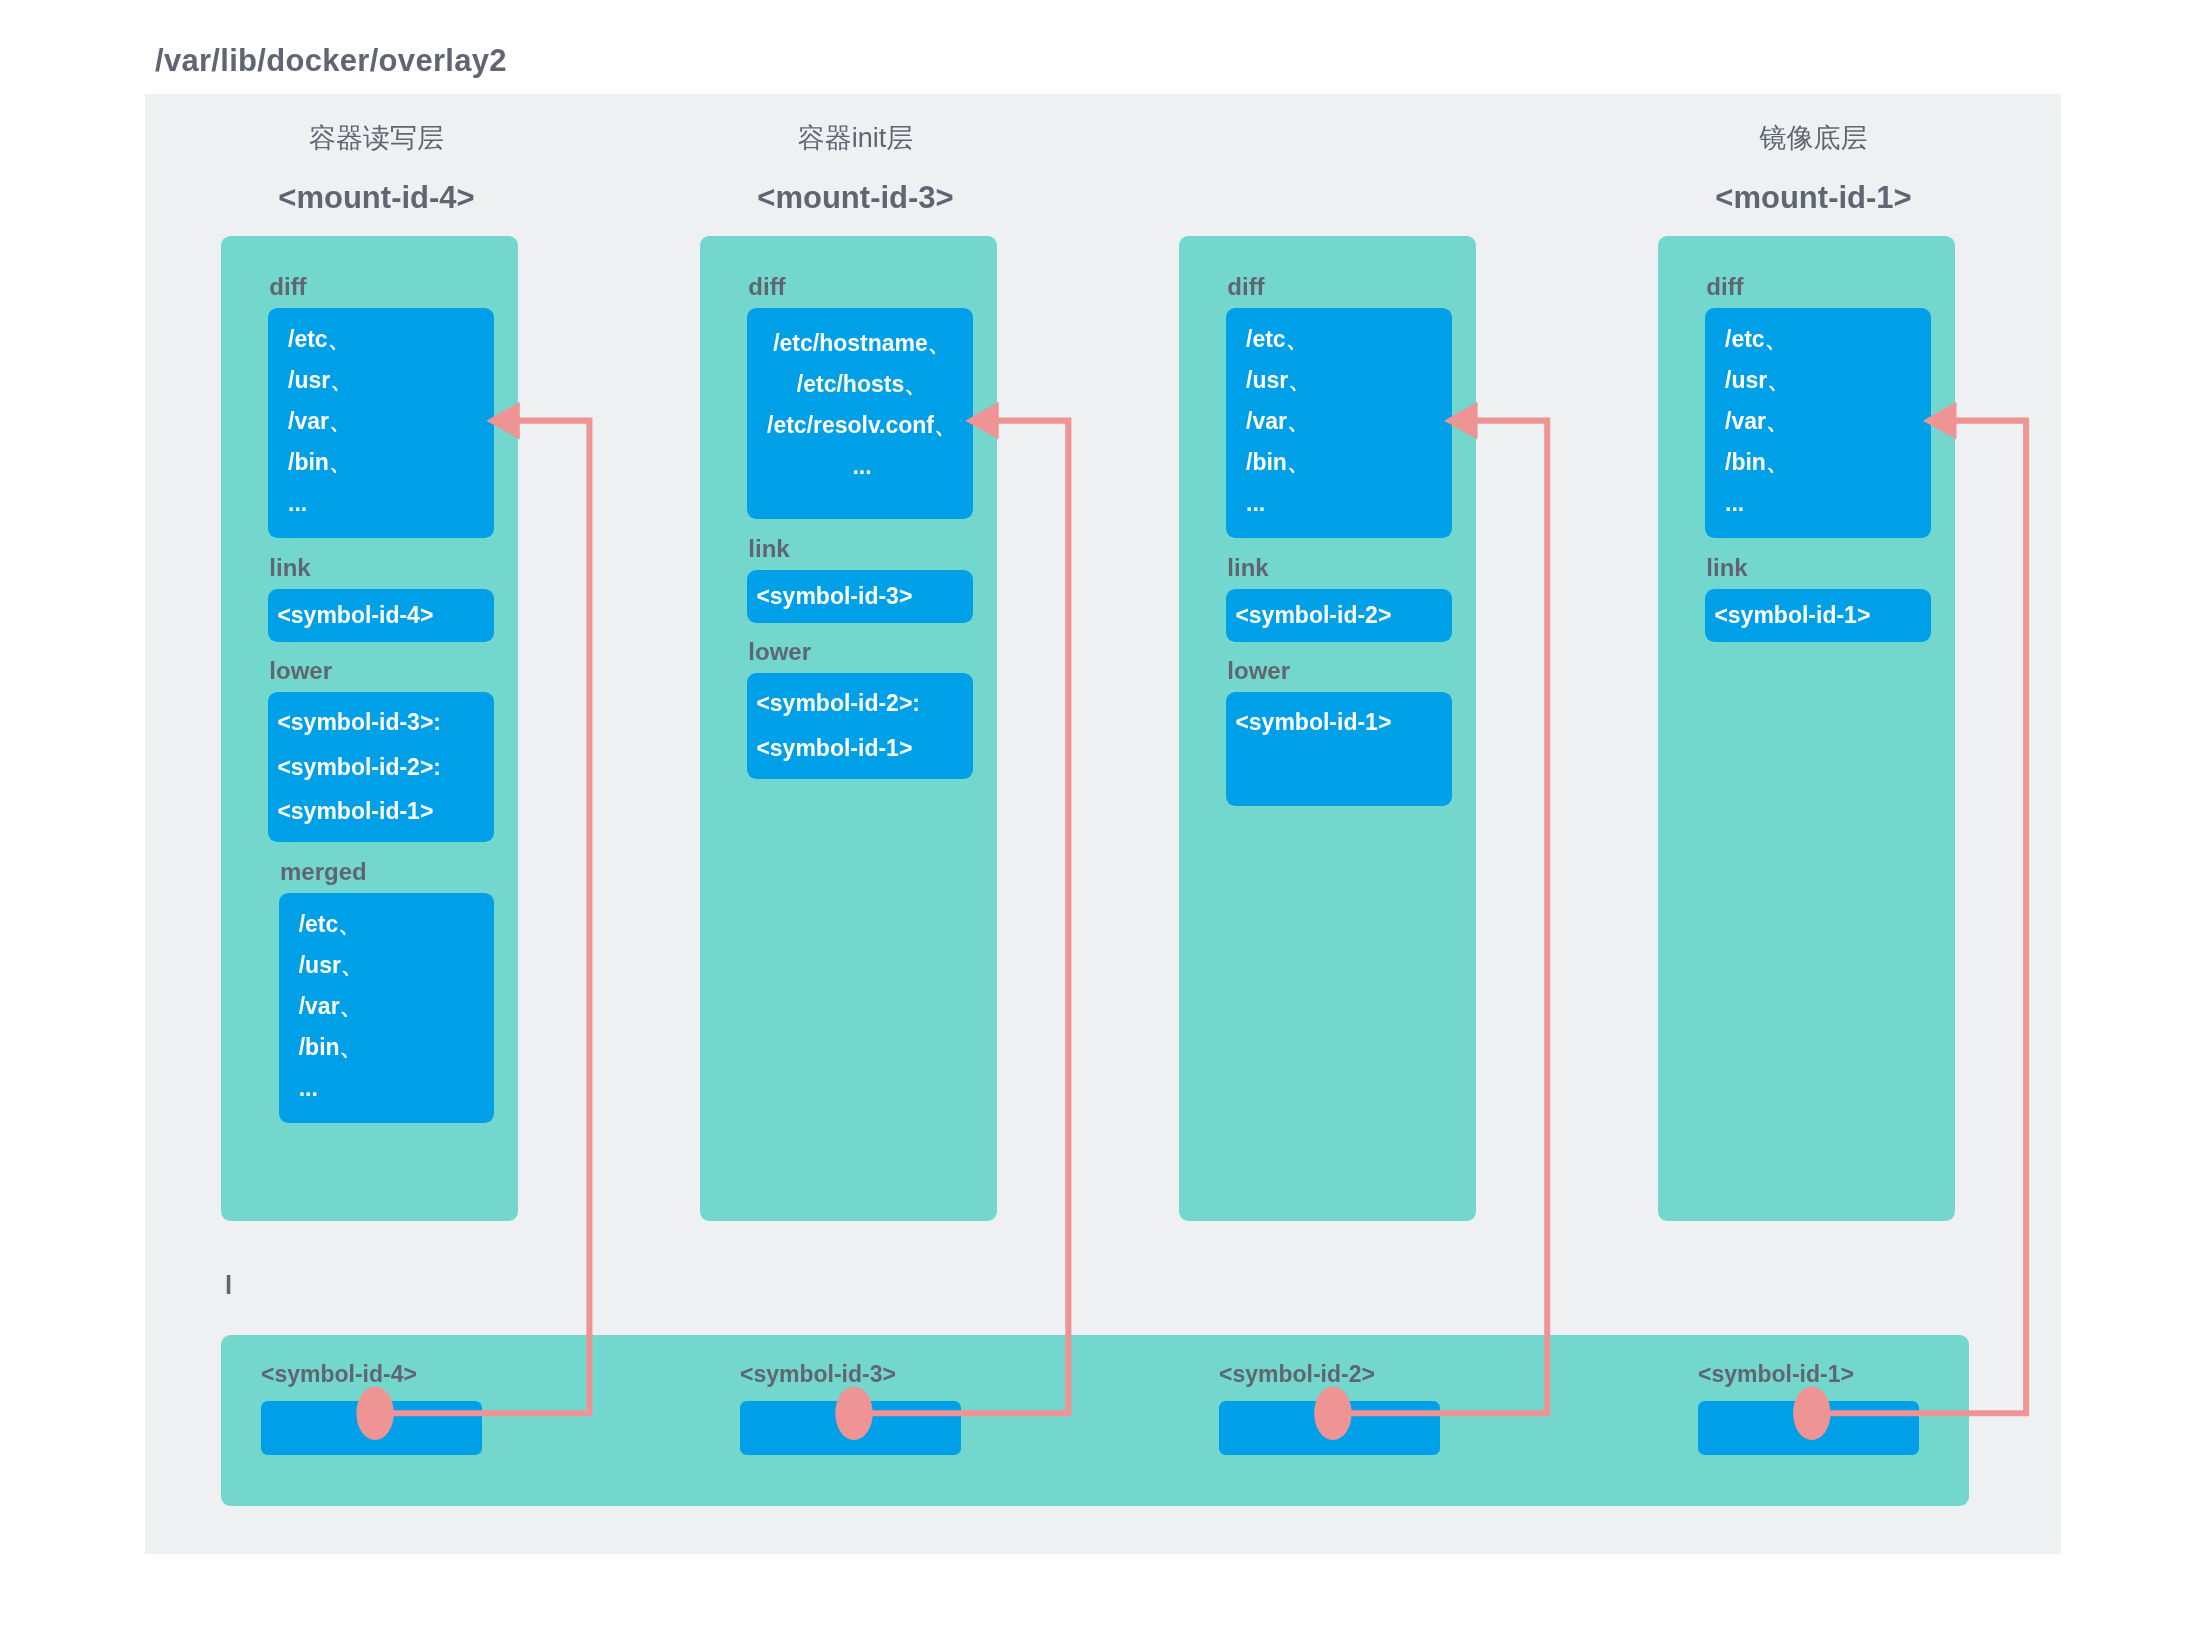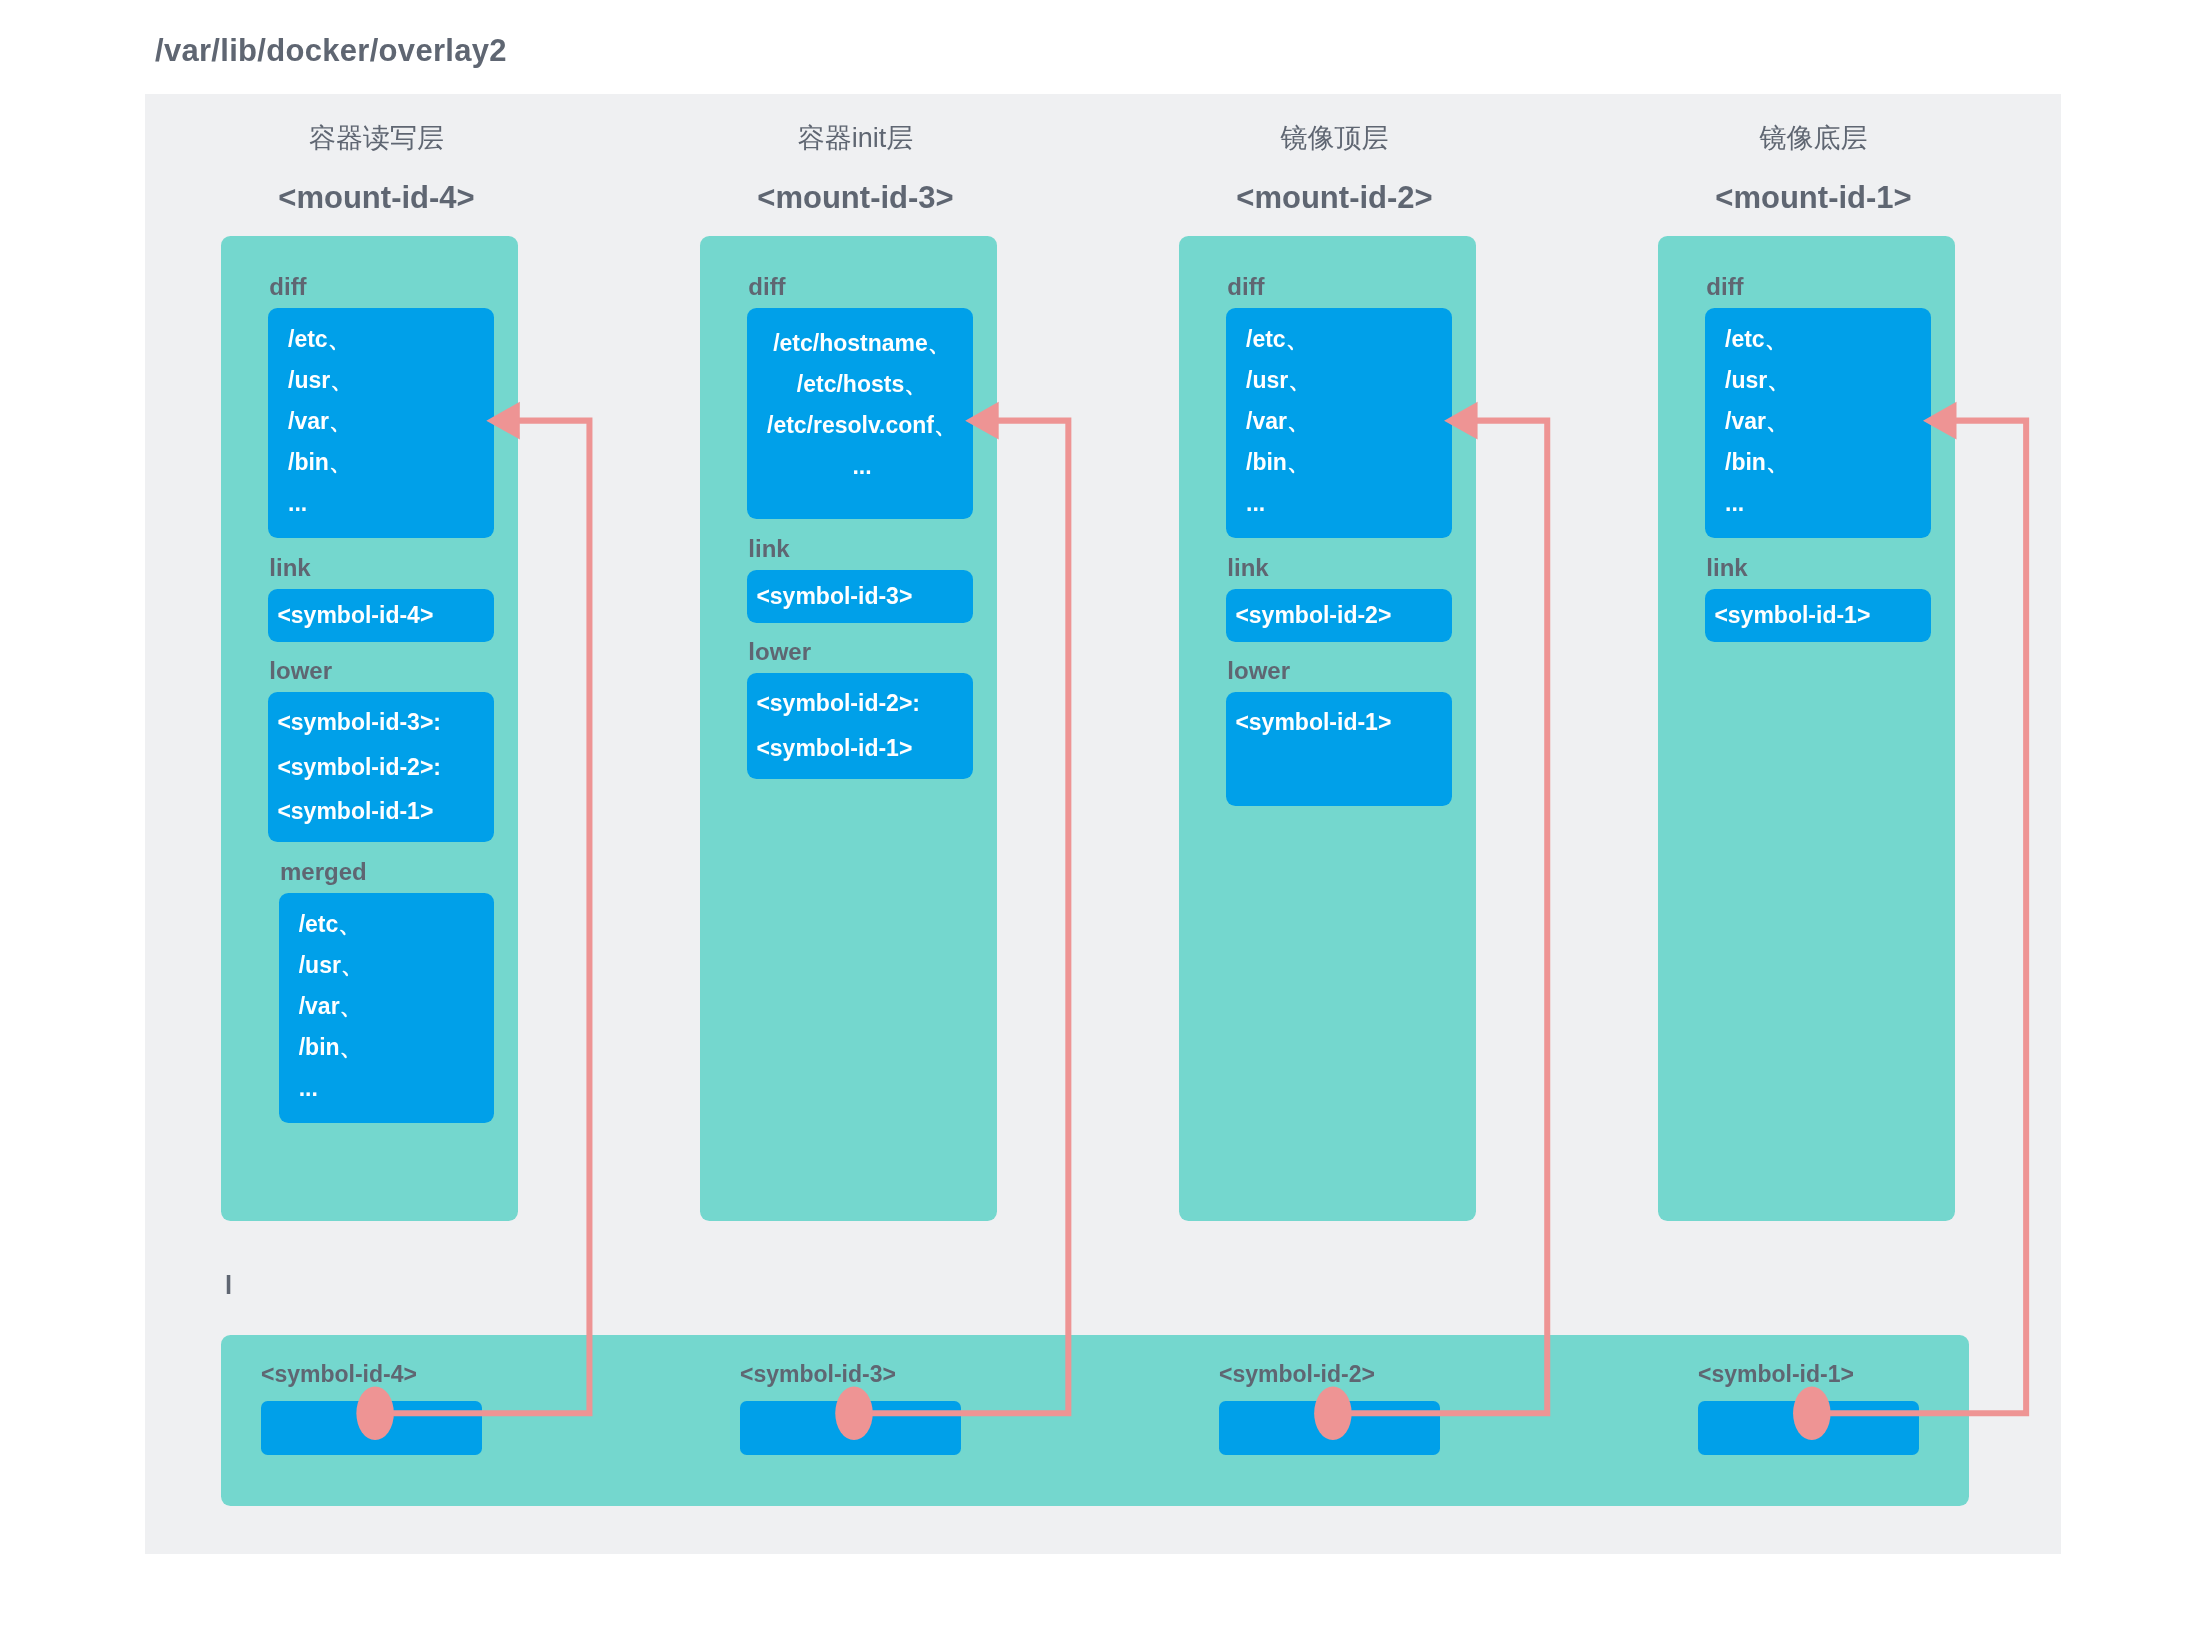--- a/index.html
+++ b/index.html
@@ -1,20 +1,20 @@
 <!DOCTYPE html>
 <html style="font-size:10.7px"><head>
 <meta charset="utf-8">
 <style>
   html,body{margin:0;padding:0;background:#ffffff;}
   body{font-family:"Liberation Sans","DejaVu Sans",sans-serif;}
   #stage{position:relative;width:2205px;height:1645px;background:#ffffff;overflow:hidden;}
 
   #page-title{
-    position:absolute;left:155px;top:33px;
+    position:absolute;left:155px;top:43px;
     font-size:31px;font-weight:700;color:#5F6672;letter-spacing:0.3px;
     white-space:nowrap;
   }
 
   #canvas{
     position:absolute;left:145px;top:94px;width:1916px;height:1460px;
     background:#EFF0F2;
   }
 
   
@@ -70,24 +70,20 @@
 
   <div id="canvas"></div>
 
   <div class="col-head" style="left:221px;top:125px;">
     <div class="cn">容器读写层</div>
     <div class="mid">&lt;mount-id-4&gt;</div>
   </div>
   <div class="col-head" style="left:700px;top:125px;">
     <div class="cn">容器init层</div>
     <div class="mid">&lt;mount-id-3&gt;</div>
-  </div>
-  <div class="col-head" style="left:1179px;top:125px;">
-    <div class="cn">镜像顶层</div>
-    <div class="mid">&lt;mount-id-2&gt;</div>
   </div>
   <div class="col-head" style="left:1658px;top:125px;">
     <div class="cn">镜像底层</div>
     <div class="mid">&lt;mount-id-1&gt;</div>
   </div>
 
   <div class="layer-card" style="left:221px;top:236px;height:985px;">
     <div class="card-inner">
       <div class="sec">
         <div class="sec-label">diff</div>

